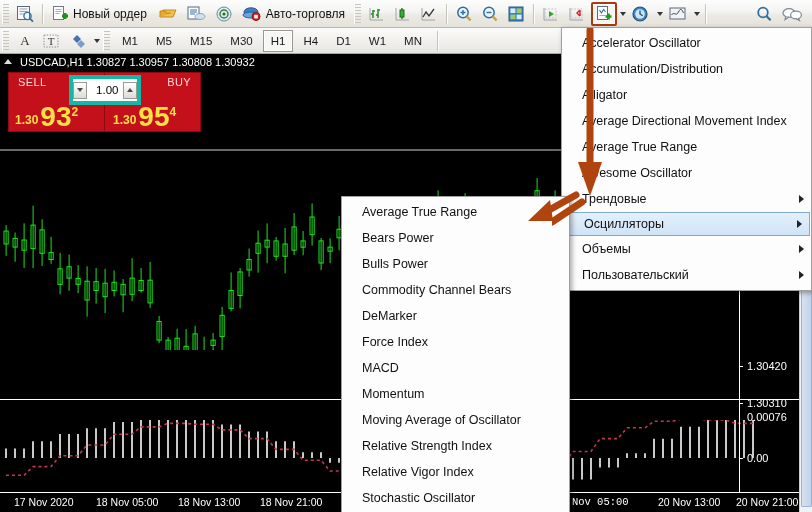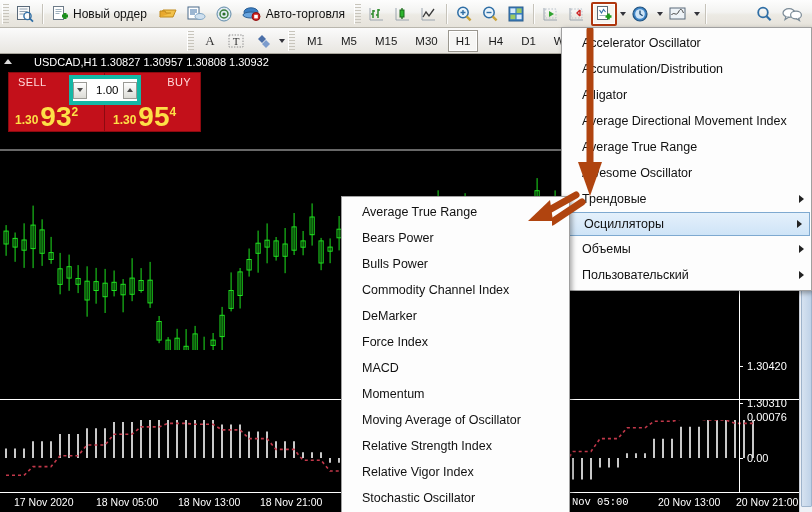--- a/index.html
+++ b/index.html
@@ -9,21 +9,21 @@
     background:#ffffff;
     position:relative;
   }
   #app{ position:relative; width:812px; height:512px; overflow:hidden; background:#000; }
 
   
   .toolbar{
     position:absolute; left:0; width:812px;
     background:linear-gradient(to bottom,#fdfdfd 0%,#f3f3f1 45%,#eceae4 55%,#e6e3db 100%);
     border-bottom:1px solid #b9b6ad;
-    display:flex; align-items:center;justify-content:center;
+    display:flex; align-items:center;
   }
   .tb1{ top:0; height:28px; }
   .tb2{ top:28px; height:26px;
     background:linear-gradient(to bottom,#fbfbfb 0%,#f1f0ee 50%,#e8e6e0 100%);
     border-bottom:1px solid #a9a69d;
   }
   .tbtn{
     height:24px; min-width:24px; display:flex; align-items:center; justify-content:center;
     margin:0 1px; border:1px solid transparent; border-radius:2px; cursor:default;
     position:relative; padding:0 2px;
@@ -41,21 +41,21 @@
     font-size:11.5px; color:#1a1a1a; border:1px solid transparent; margin:0 1px; cursor:default;}
   .tfbtn.active{ background:#f6f6f4; border:1px solid #9a978f; box-shadow:inset 0 0 0 1px #fff; }
   .hl-indicator{
     border:2px solid #b0370f !important; border-radius:2px; background:#f7f5f0;
     box-shadow:0 0 0 1px #fff inset;
   }
 
   
   #chartwrap{ position:absolute; left:0; top:54px; width:812px; height:458px; background:#000; }
   #chart{ position:absolute; inset:0; background:#000; overflow:hidden;}
-  .chart-hdr{ position:absolute; left:0; top:0; height:15px; display:flex; align-items:center; gap:22px;
+  .chart-hdr{ position:absolute; left:0; top:0; height:15px; display:flex; align-items:center; gap:8px;
      padding-left:4px; font-size:11px; color:#fff; z-index:6; font-family:"Liberation Sans",sans-serif;}
   .tri-up{ width:0;height:0;border-left:4px solid transparent;border-right:4px solid transparent;border-bottom:5px solid #dcdcdc;}
 
   
   #ocpanel{ position:absolute; left:8px; top:18px; width:193px; height:60px;
     background:#c3101a; border:1px solid #8c0a10; display:flex; z-index:8;
     box-shadow:0 1px 3px rgba(0,0,0,.6);}
   .ocside{ flex:1; position:relative; }
   .ocside.left{ border-right:1px solid #8c0a10; }
   .oclabel{ position:absolute; top:3px; font-size:11px; color:#ffd9da; letter-spacing:.4px;}
@@ -710,21 +710,21 @@
       <div class="menu-item">
         <span>Average True Range</span>
       </div>
       <div class="menu-item">
         <span>Bears Power</span>
       </div>
       <div class="menu-item">
         <span>Bulls Power</span>
       </div>
       <div class="menu-item">
-        <span>Commodity Channel Index</span>
+        <span>Commodity Channel Bears</span>
       </div>
       <div class="menu-item">
         <span>DeMarker</span>
       </div>
       <div class="menu-item">
         <span>Force Index</span>
       </div>
       <div class="menu-item">
         <span>MACD</span>
       </div>

